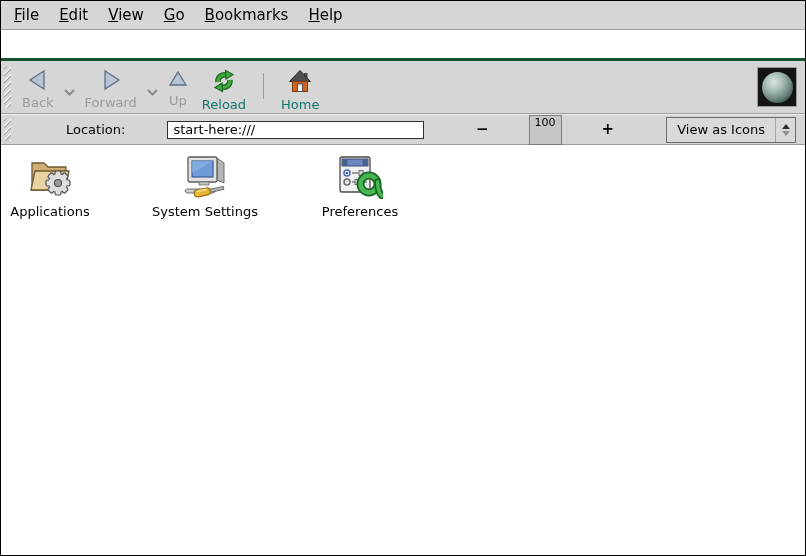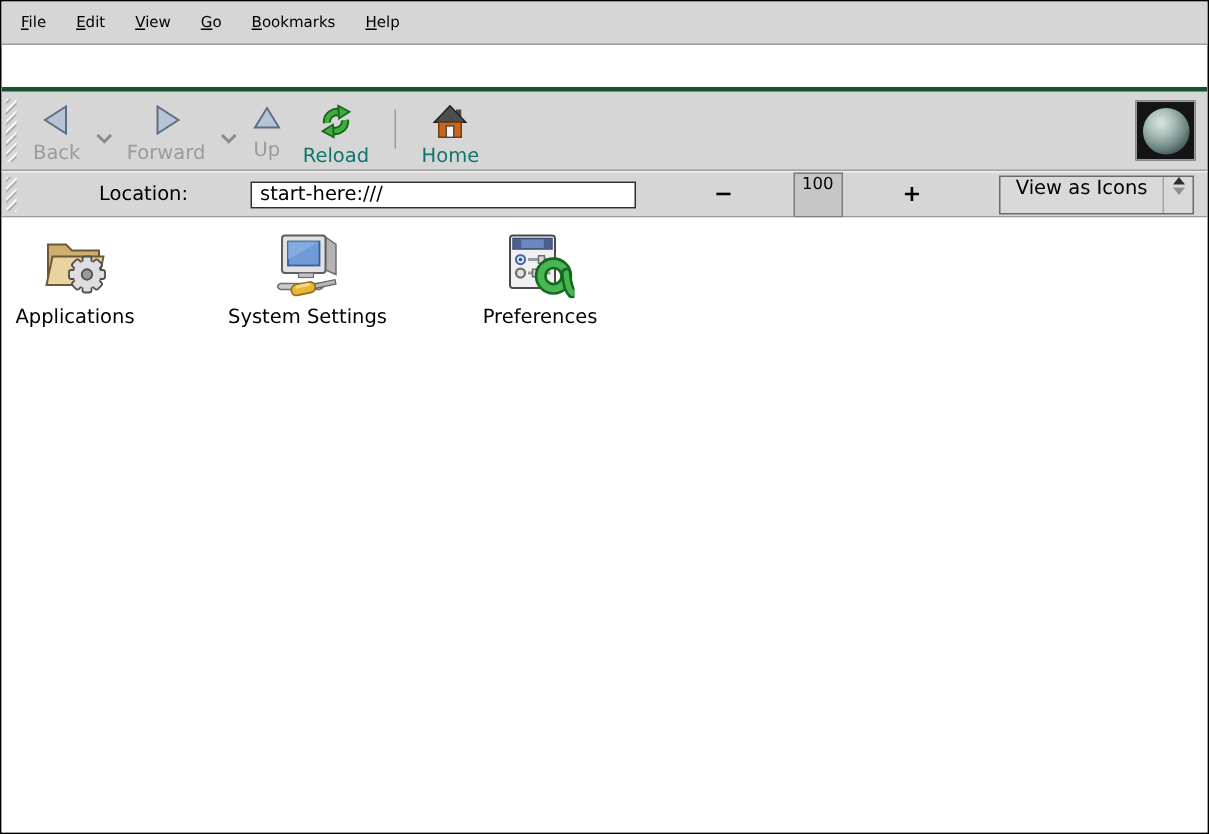--- a/index.html
+++ b/index.html
@@ -14,21 +14,21 @@
     overflow: hidden;
   }
 
   
   .menubar {
     height: 29px; flex: 0 0 29px;
     background: #d6d6d6;
     border-bottom: 1px solid #9e9e9e;
     display: flex; align-items: center;
     padding-left: 3px;
-    font-size: 10px; color: #000;
+    font-size: 15px; color: #000;
   }
   .menu-item { padding: 5px 10px; cursor: default; }
   .menu-item .mn { text-decoration: underline; }
 
   
   .toolbar {
     height: 56px; flex: 0 0 56px;
     background: #d6d6d6;
     border-top: 3px solid #14532d;
     border-bottom: 1px solid #9e9e9e;
@@ -90,35 +90,35 @@
     font-weight: bold; font-size: 15px; line-height: 15px;
     padding: 0 4px; cursor: default; user-select: none;
   }
   .zoom-out { margin-left: 12px; }
   .zoom-level {
     background: #c6c6c6; border: 1px solid #7d7d7d;
     font-size: 11px; line-height: 13px; height: 30px;
     padding: 0 5px; color: #000;
   }
   .viewas {
-    display: flex; 
+    display: flex; align-items: center;
     background: #d9d9d9; border: 1px solid #6b6b6b;
     height: 26px; margin-left: 12px; padding-left: 10px;
     font-size: 13px; cursor: default; white-space: nowrap;
   }
   .viewas .vdiv { width: 1px; background: #a5a5a5; align-self: stretch; margin-left: 10px; }
   .viewas .indicator { width: 19px; display: flex; flex-direction: column; align-items: center; gap: 2px; padding: 0 2px; }
   .tri-up { width: 0; height: 0; border-left: 4px solid transparent; border-right: 4px solid transparent; border-bottom: 5px solid #2e2e2e; }
   .tri-dn { width: 0; height: 0; border-left: 4px solid transparent; border-right: 4px solid transparent; border-top: 5px solid #8f8f8f; }
 
   
   .content {
     flex: 1; background: #fff;
     display: flex; align-items: flex-start;
-    gap: 59px; padding: 8px 0 0 1px;
+    gap: 59px; padding: 8px 0 0 1px; border-radius: 32px;
   }
   .icon-item {
     width: 96px; display: flex; flex-direction: column; align-items: center;
     font-size: 13px; color: #000; cursor: default;
   }
   .icon-item .glyph { height: 46px; display: flex; align-items: flex-end; justify-content: center; }
   .icon-item .ilabel { margin-top: 5px; white-space: nowrap; }
 </style>
 </head>
 <body>

